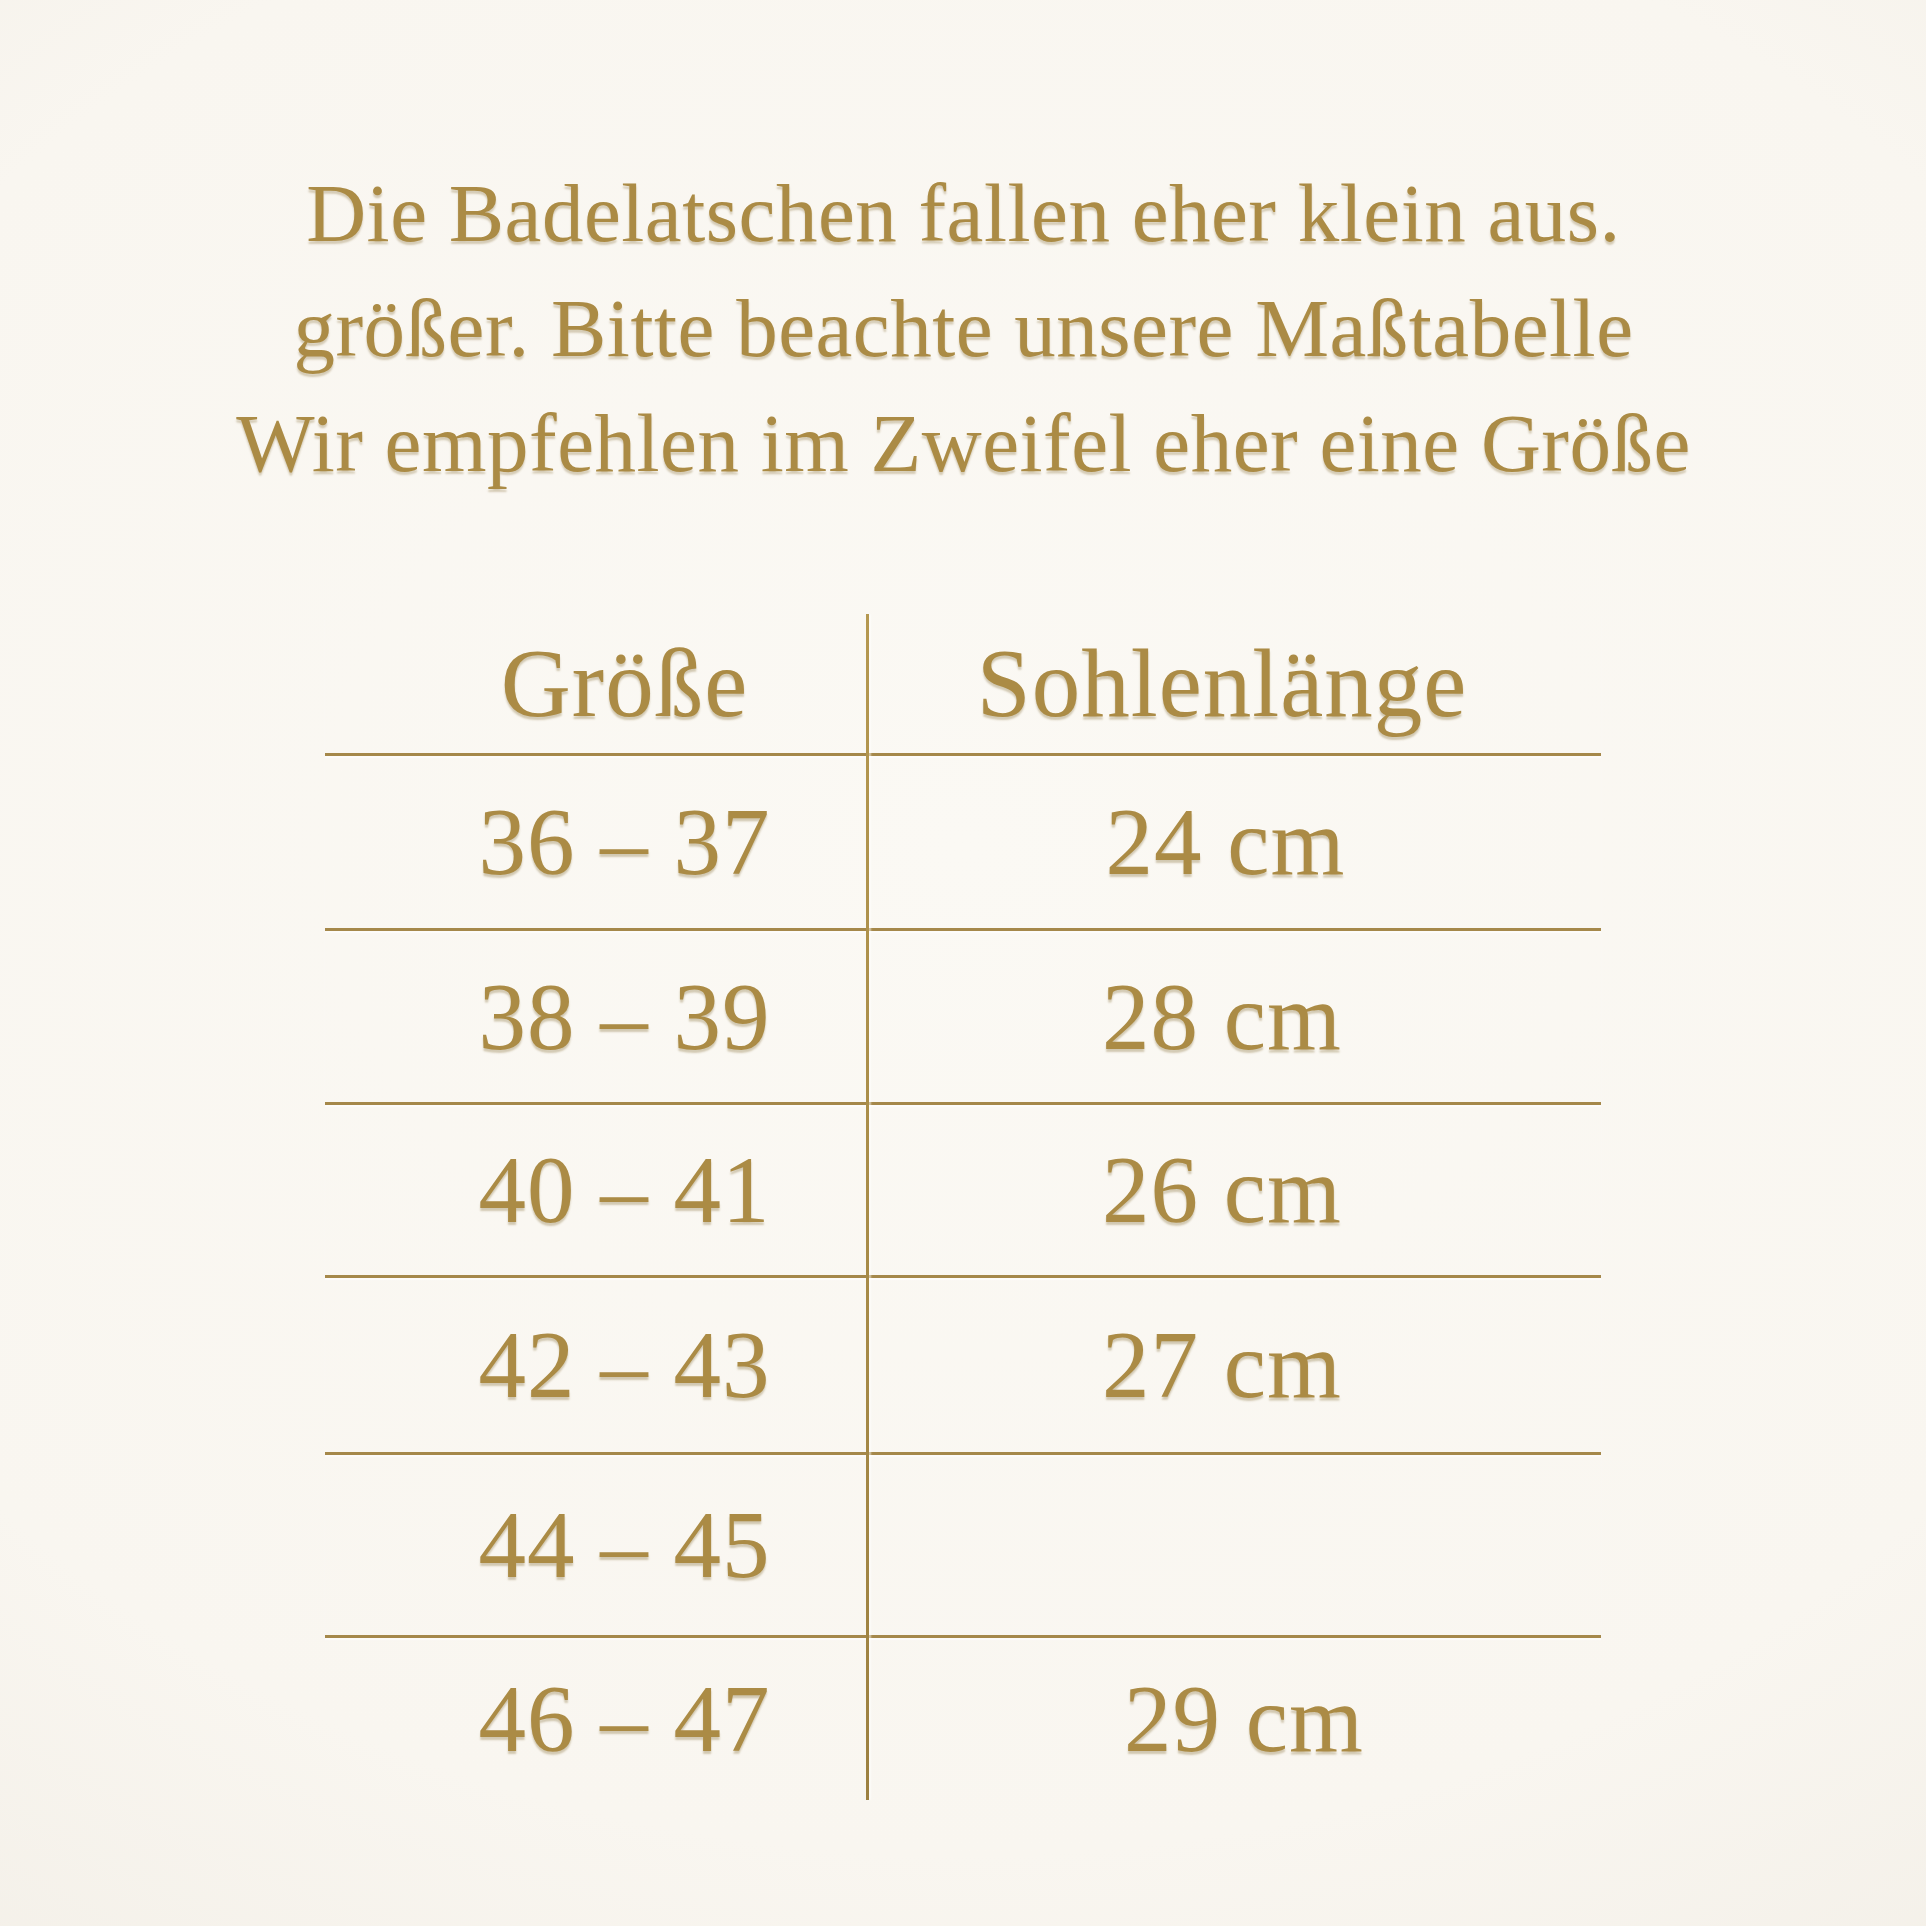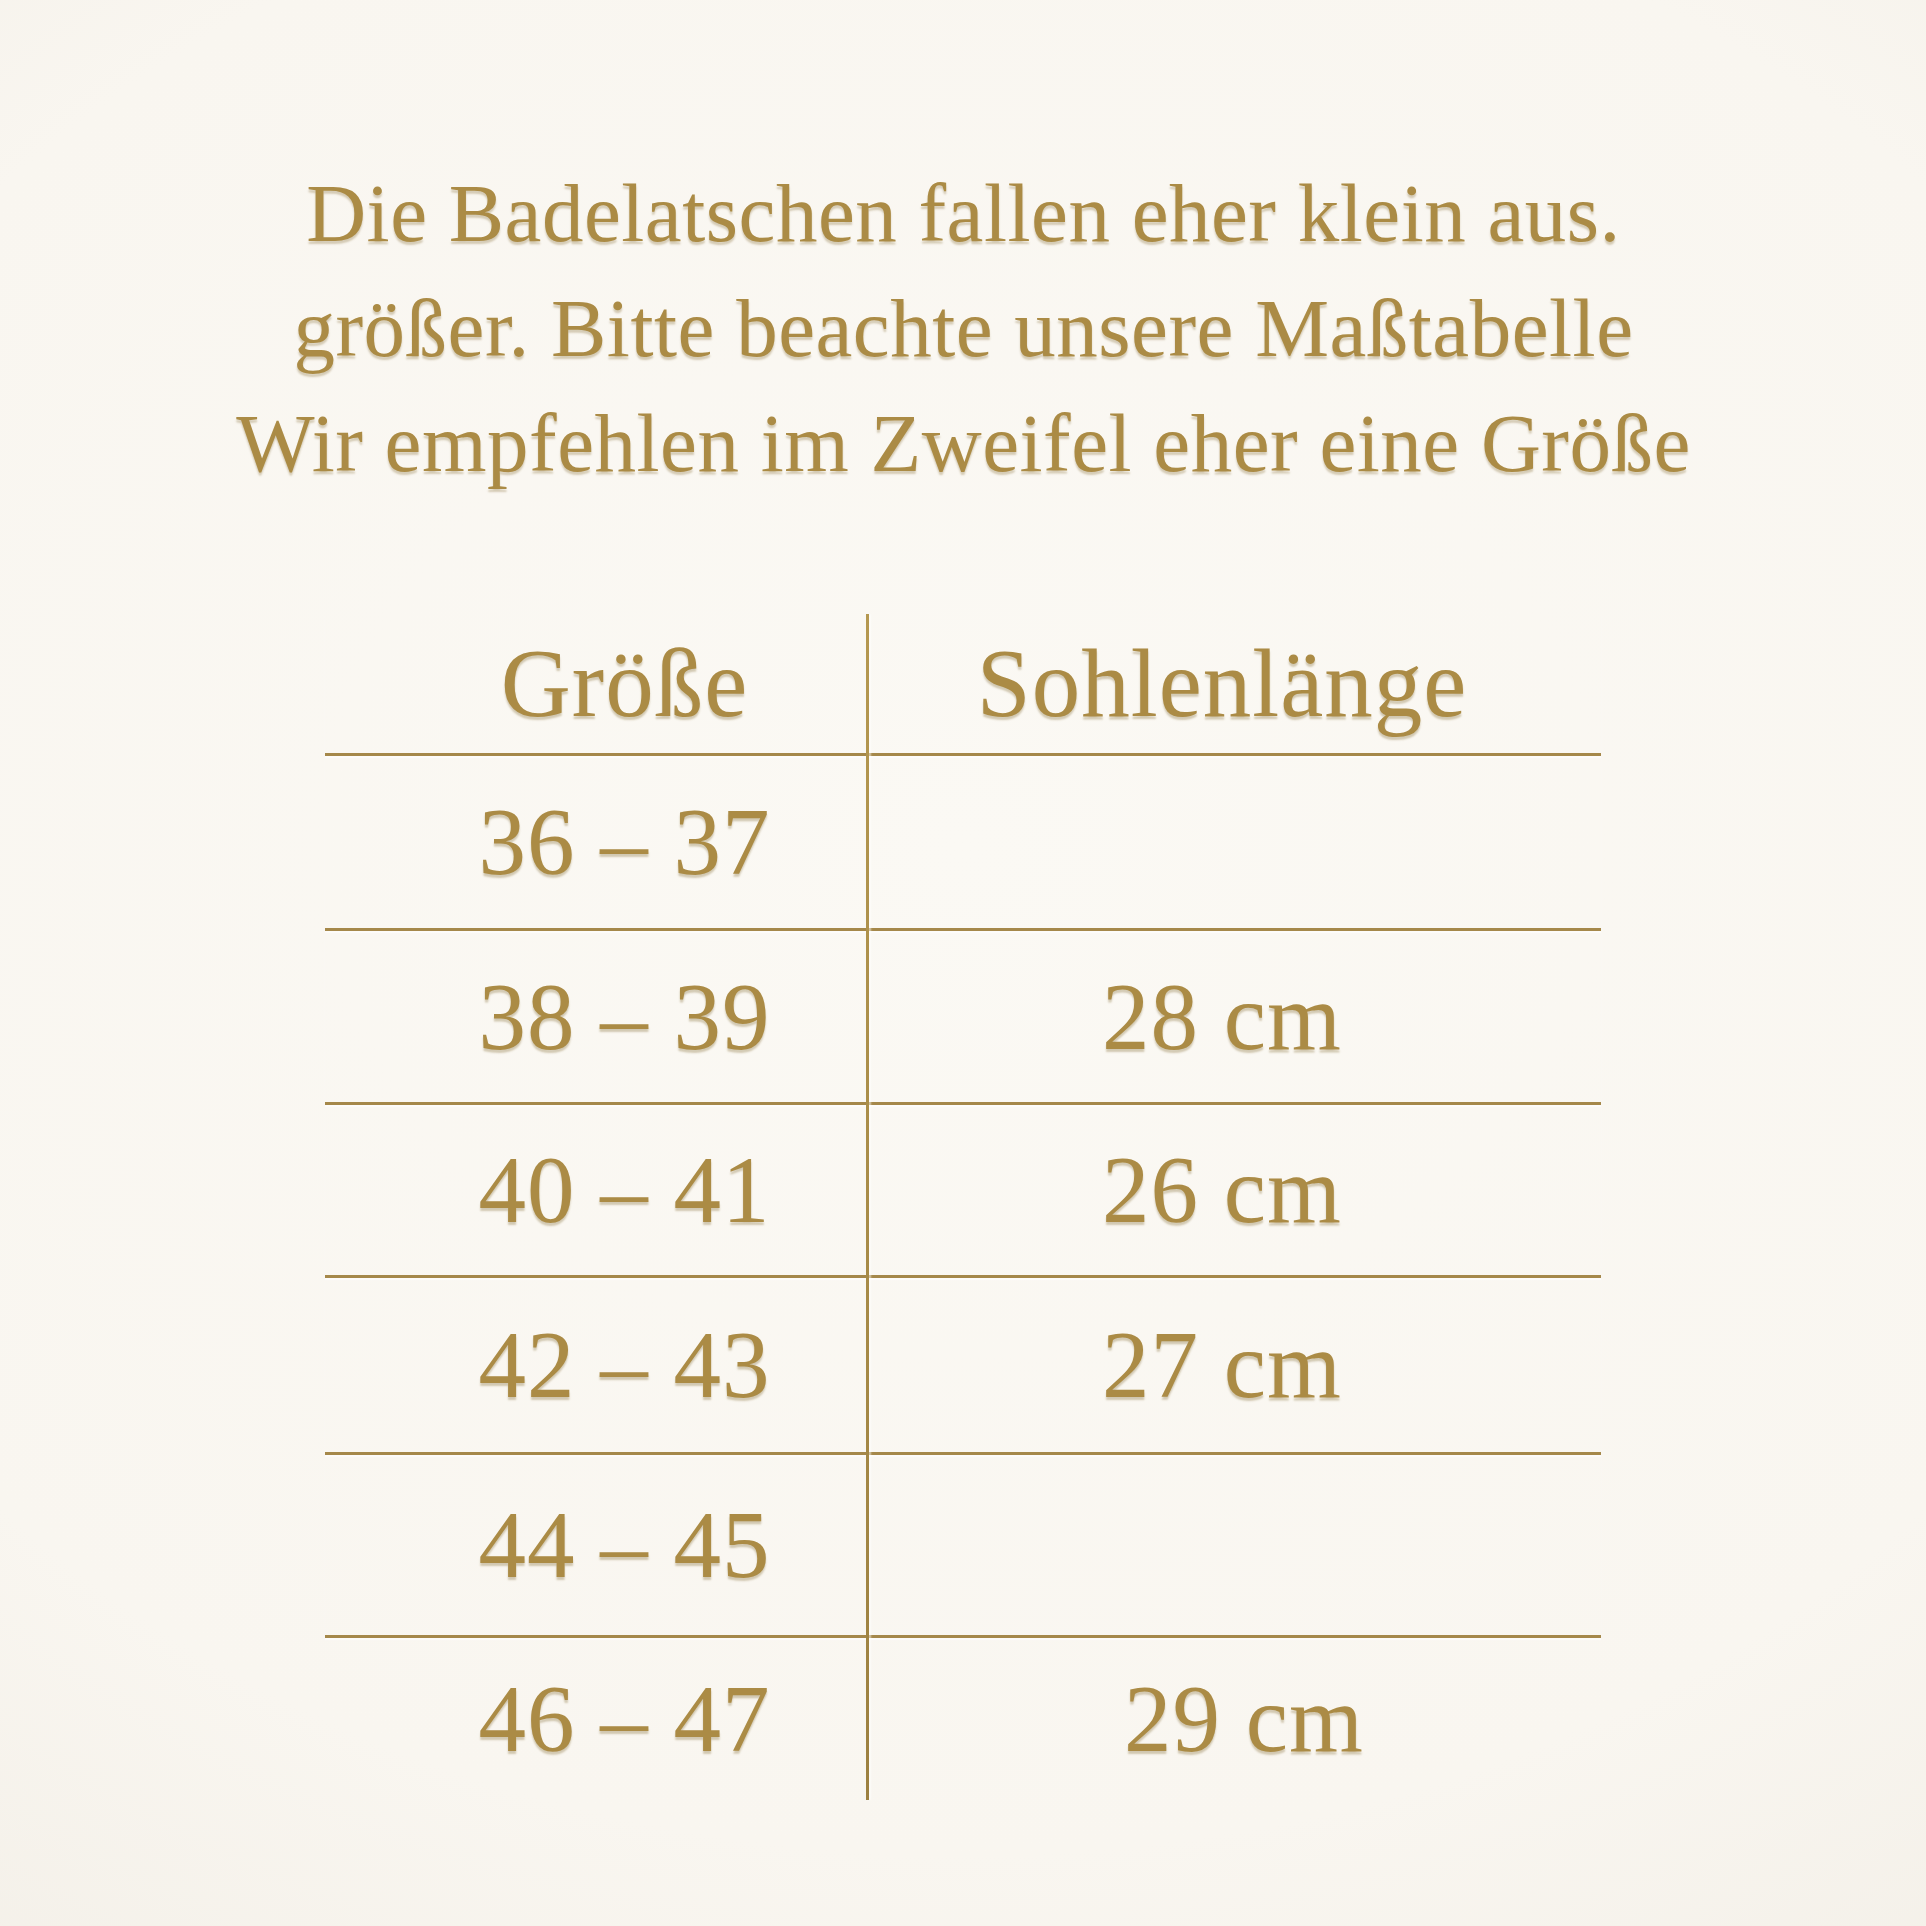--- a/index.html
+++ b/index.html
@@ -90,20 +90,21 @@
   <div class="table">
     <div class="vline"></div>
 
     <div class="row row-header">
       <div class="cell left">Größe</div>
       <div class="cell right">Sohlenlänge</div>
     </div>
 
     <div class="row row-1">
       <div class="cell left">36 – 37</div>
+      <div class="cell right">24 cm</div>
     </div>
 
     <div class="row row-2">
       <div class="cell left">38 – 39</div>
       <div class="cell right">28 cm</div>
     </div>
 
     <div class="row row-3">
       <div class="cell left">40 – 41</div>
       <div class="cell right">26 cm</div>

